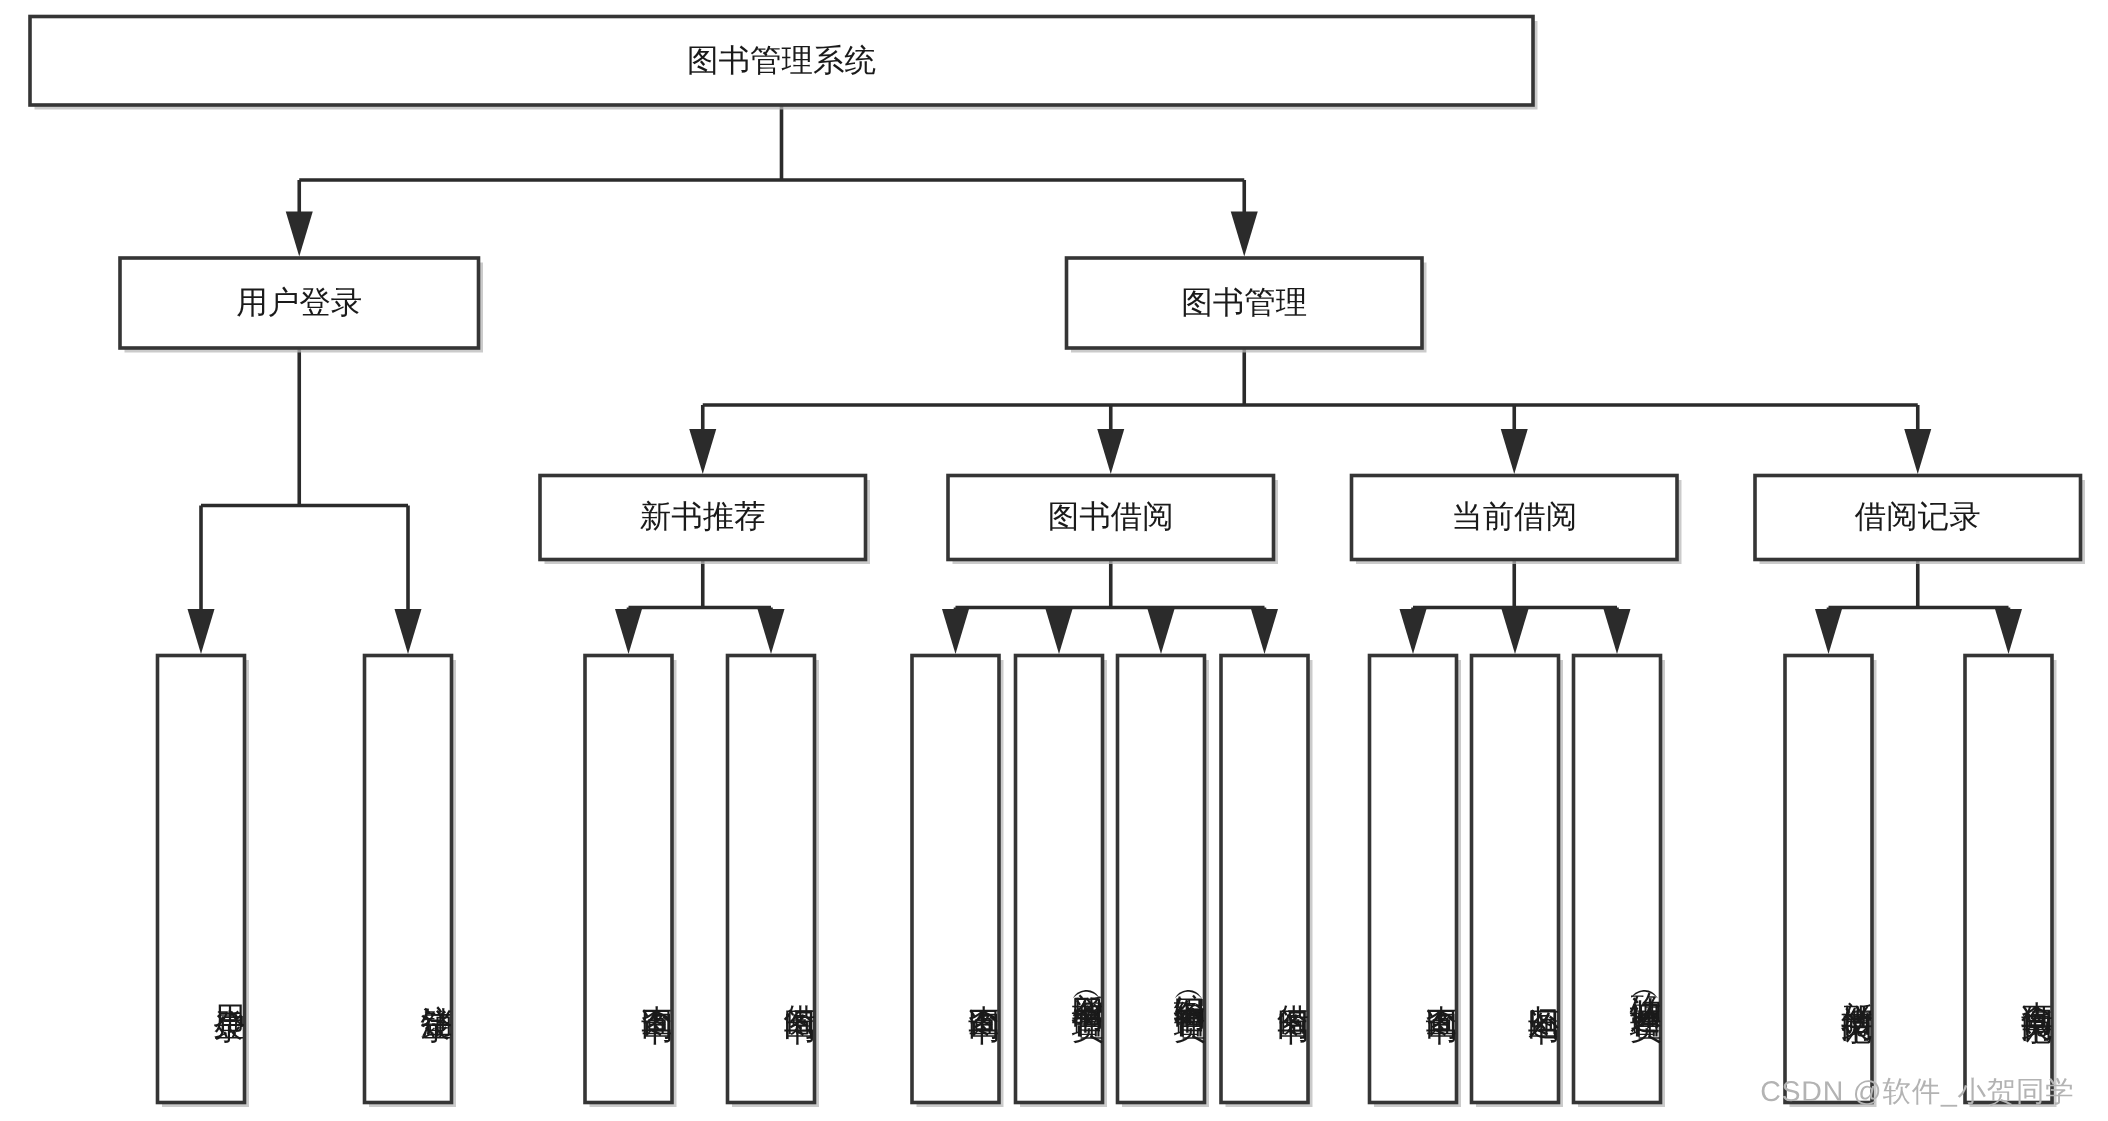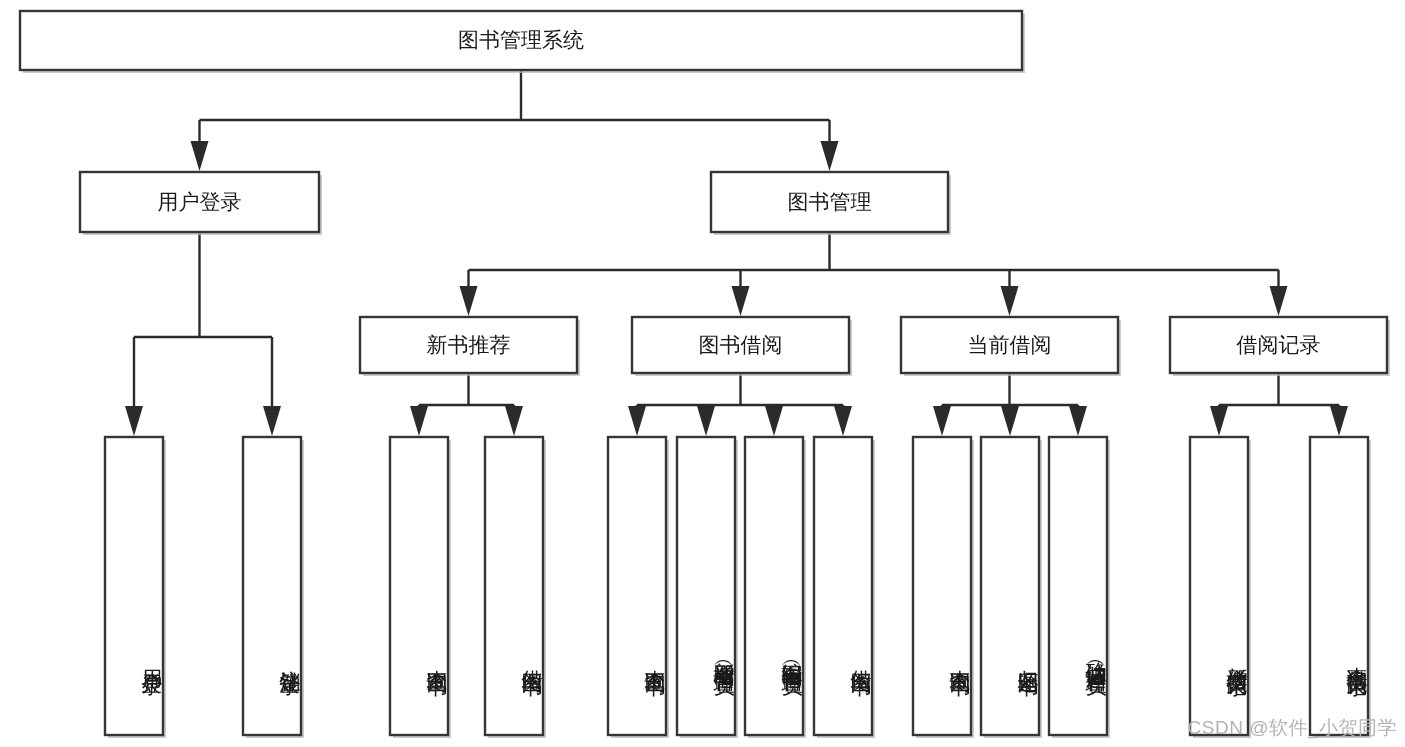--- a/index.html
+++ b/index.html
@@ -69,21 +69,21 @@
     box-sizing: border-box;
     pointer-events: none;
   }
   .vlabel-inner {
     writing-mode: vertical-rl;
     text-orientation: upright;
     letter-spacing: 2px;
   }
   .watermark {
     position: absolute;
-    right: 8px;
+    right: 22px;
     bottom: 6px;
     font-family: "Liberation Sans", sans-serif;
     font-size: 19px;
     color: #b3b3b3;
     white-space: nowrap;
     letter-spacing: 0.5px;
   }
 </style>
 </head>
 <body>

